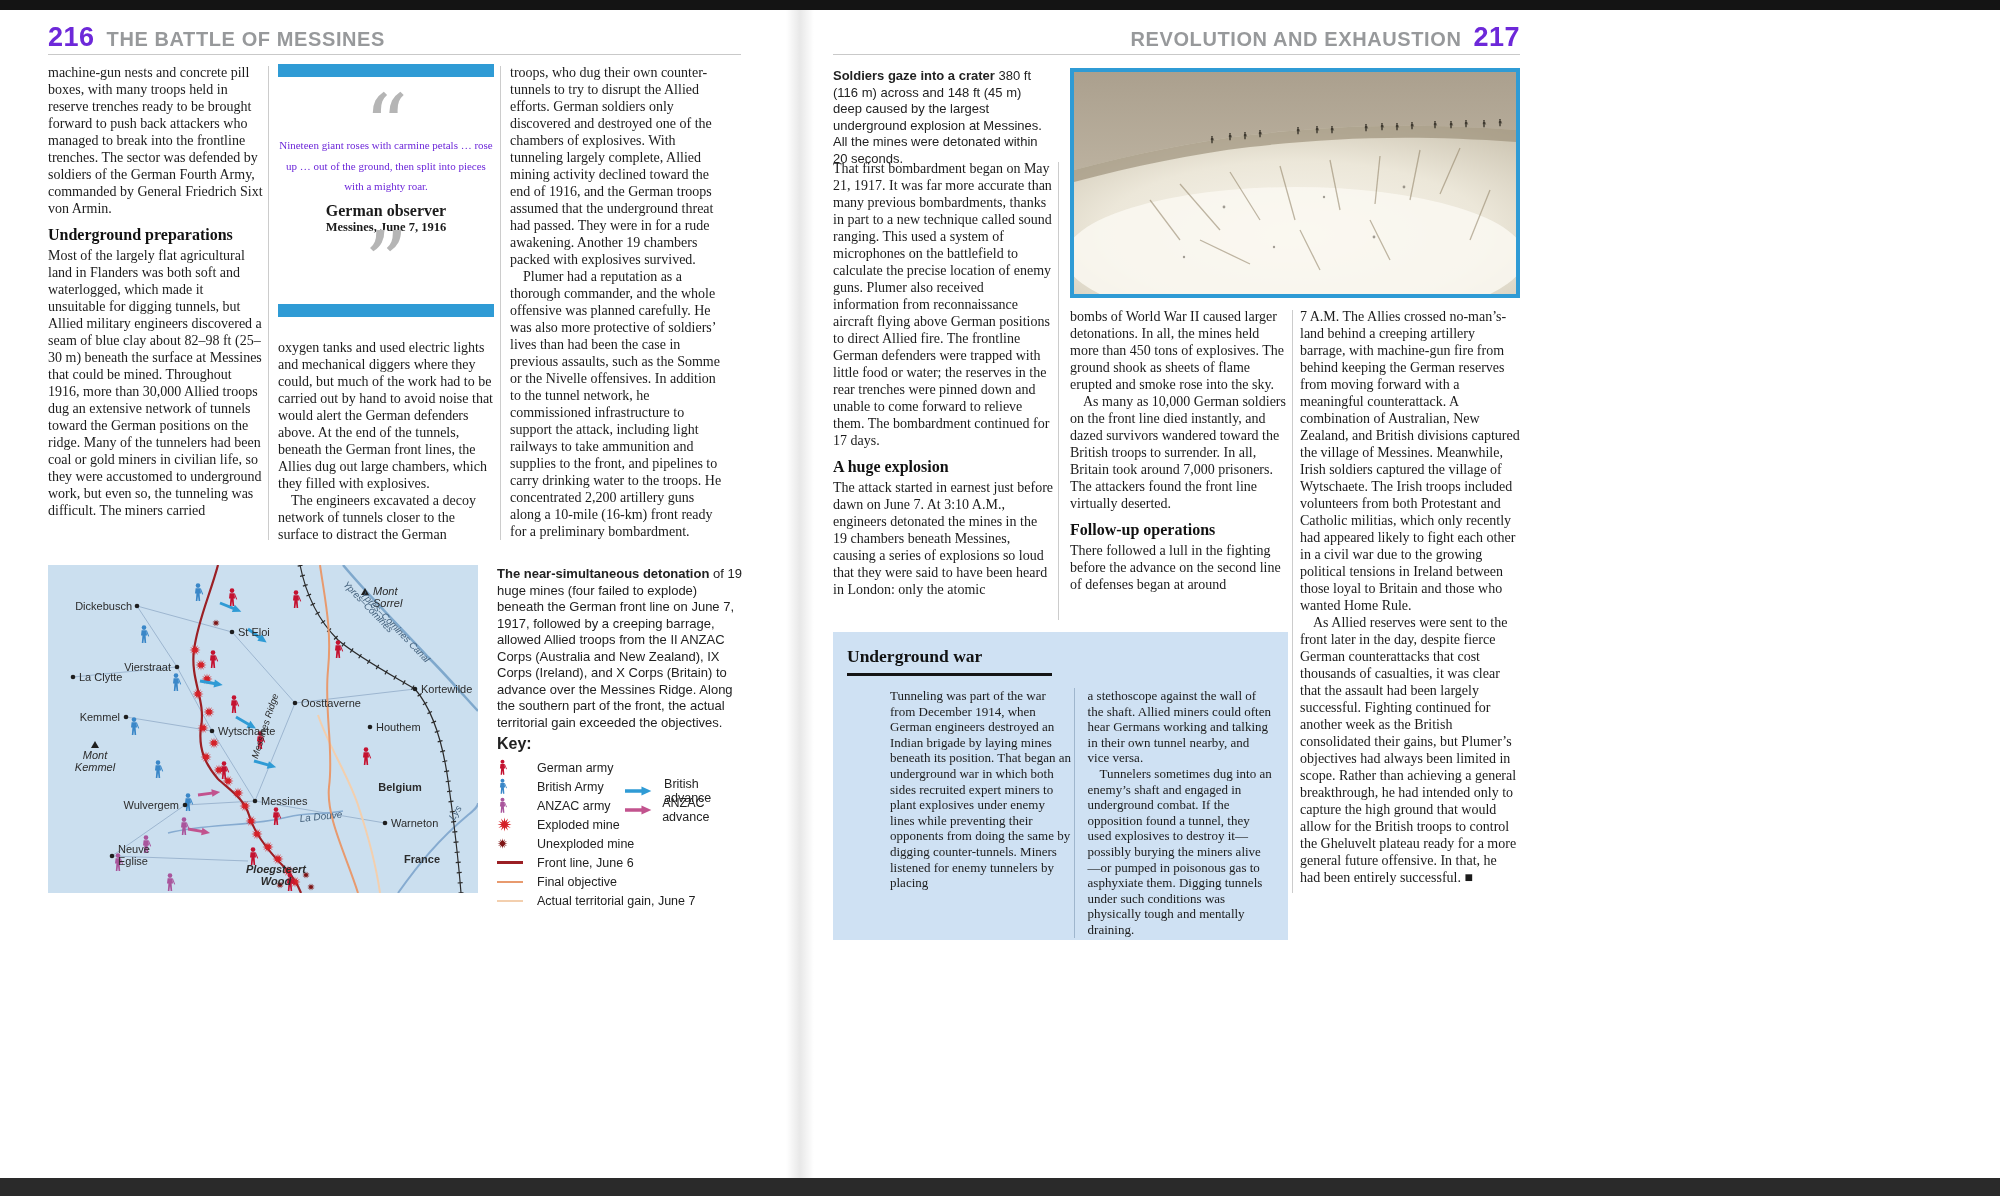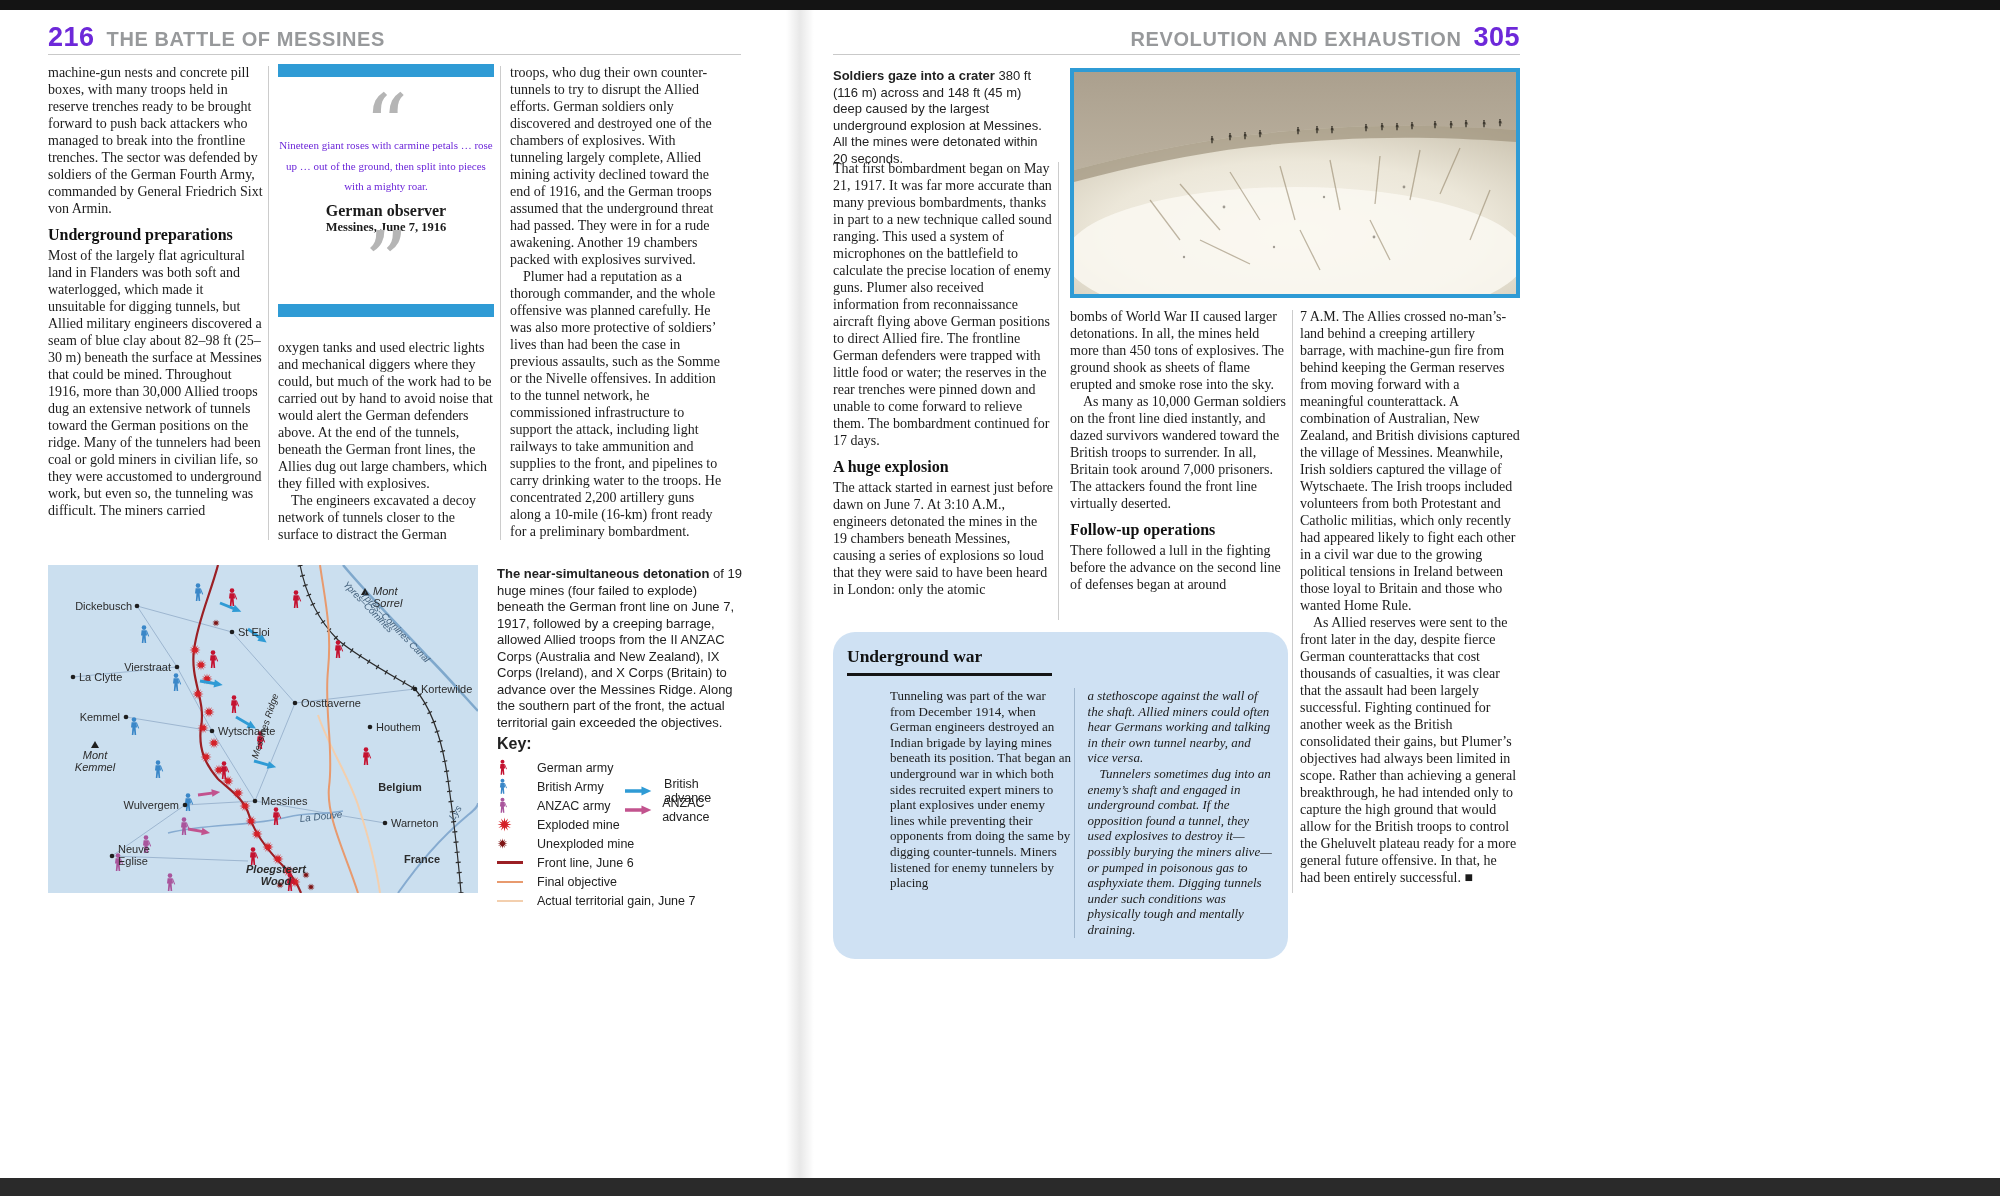--- a/index.html
+++ b/index.html
@@ -58,27 +58,27 @@
   .map-label { font-family:"Liberation Sans", sans-serif; font-size:11px; fill:#2b2b2b; }
   .map-label.b { font-weight:bold; }
   .map-label.i { font-style:italic; }
   .map-label.water { fill:#44617c; font-style:italic; font-size:10px; }
   .map-label.small { font-size:9.5px; }
 
   
   .photo-frame { border:4px solid #2f9bd5; background:#d8d2c4; }
 
   
-  .ubox { background:#cfe1f3; padding:14px 16px 21px 14px;border-radius:22px; }
+  .ubox { background:#cfe1f3; padding:14px 16px 2px 14px; }
   .ubox-title { font-size:17.5px; font-weight:bold; color:#111; }
   .ubox-underline { width:205px; height:3px; background:#141414; margin:6px 0 12px 0; }
   .ubox-cols { display:flex; }
   .ubox-col { font-size:13px; line-height:15.6px; color:#1b1b1b;margin-left:43px; }
   .ubox-col.c1 { width:196px; }
-  .ubox-col.c2 { width:212px; margin-left:1px; padding-left:13px; border-left:1px solid #9fb6cd;font-style:italic; }
+  .ubox-col.c2 { width:212px; margin-left:1px; padding-left:13px; border-left:1px solid #9fb6cd; }
   .ubox-col p.indent { text-indent:12px; }
 </style>
 </head>
 <body>
 
 <svg width="0" height="0" style="position:absolute" aria-hidden="true">
   <defs>
     <g id="soldier">
       <circle cx="0" cy="-7.4" r="2.3"></circle>
       <path d="M-2.4,-4.8 L2.4,-4.8 L3,0.5 L1.6,0.5 L2.2,8 L0.6,8 L0,3 L-0.6,8 L-2.2,8 L-1.6,0.5 L-3,0.5 Z"></path>
@@ -361,21 +361,21 @@
             </svg>
           </span>
         <span>ANZAC advance</span>
       </div>
     </div>
   </div>
 </div>
 
 <div class="abs pg-header right" style="left:833px; top:22px; width:687px;">
   <span class="runhead">REVOLUTION AND EXHAUSTION</span>
-  <span class="pgnum">305</span>
+  <span class="pgnum">217</span>
 </div>
 <div class="abs hrule" style="left:833px; top:54px; width:687px;"></div>
 
 <div class="abs vrule" style="left:1058px; top:162px; height:458px;"></div>
 <div class="abs vrule" style="left:1292px; top:310px; height:583px;"></div>
 
 <p class="abs caption" style="left:833px; top:68px; width:212px;">
   <span class="lead">Soldiers gaze into a crater</span>
   <span>380 ft (116 m) across and 148 ft (45 m) deep caused by the largest underground explosion at Messines. All the mines were detonated within 20 seconds.</span>
 </p>

